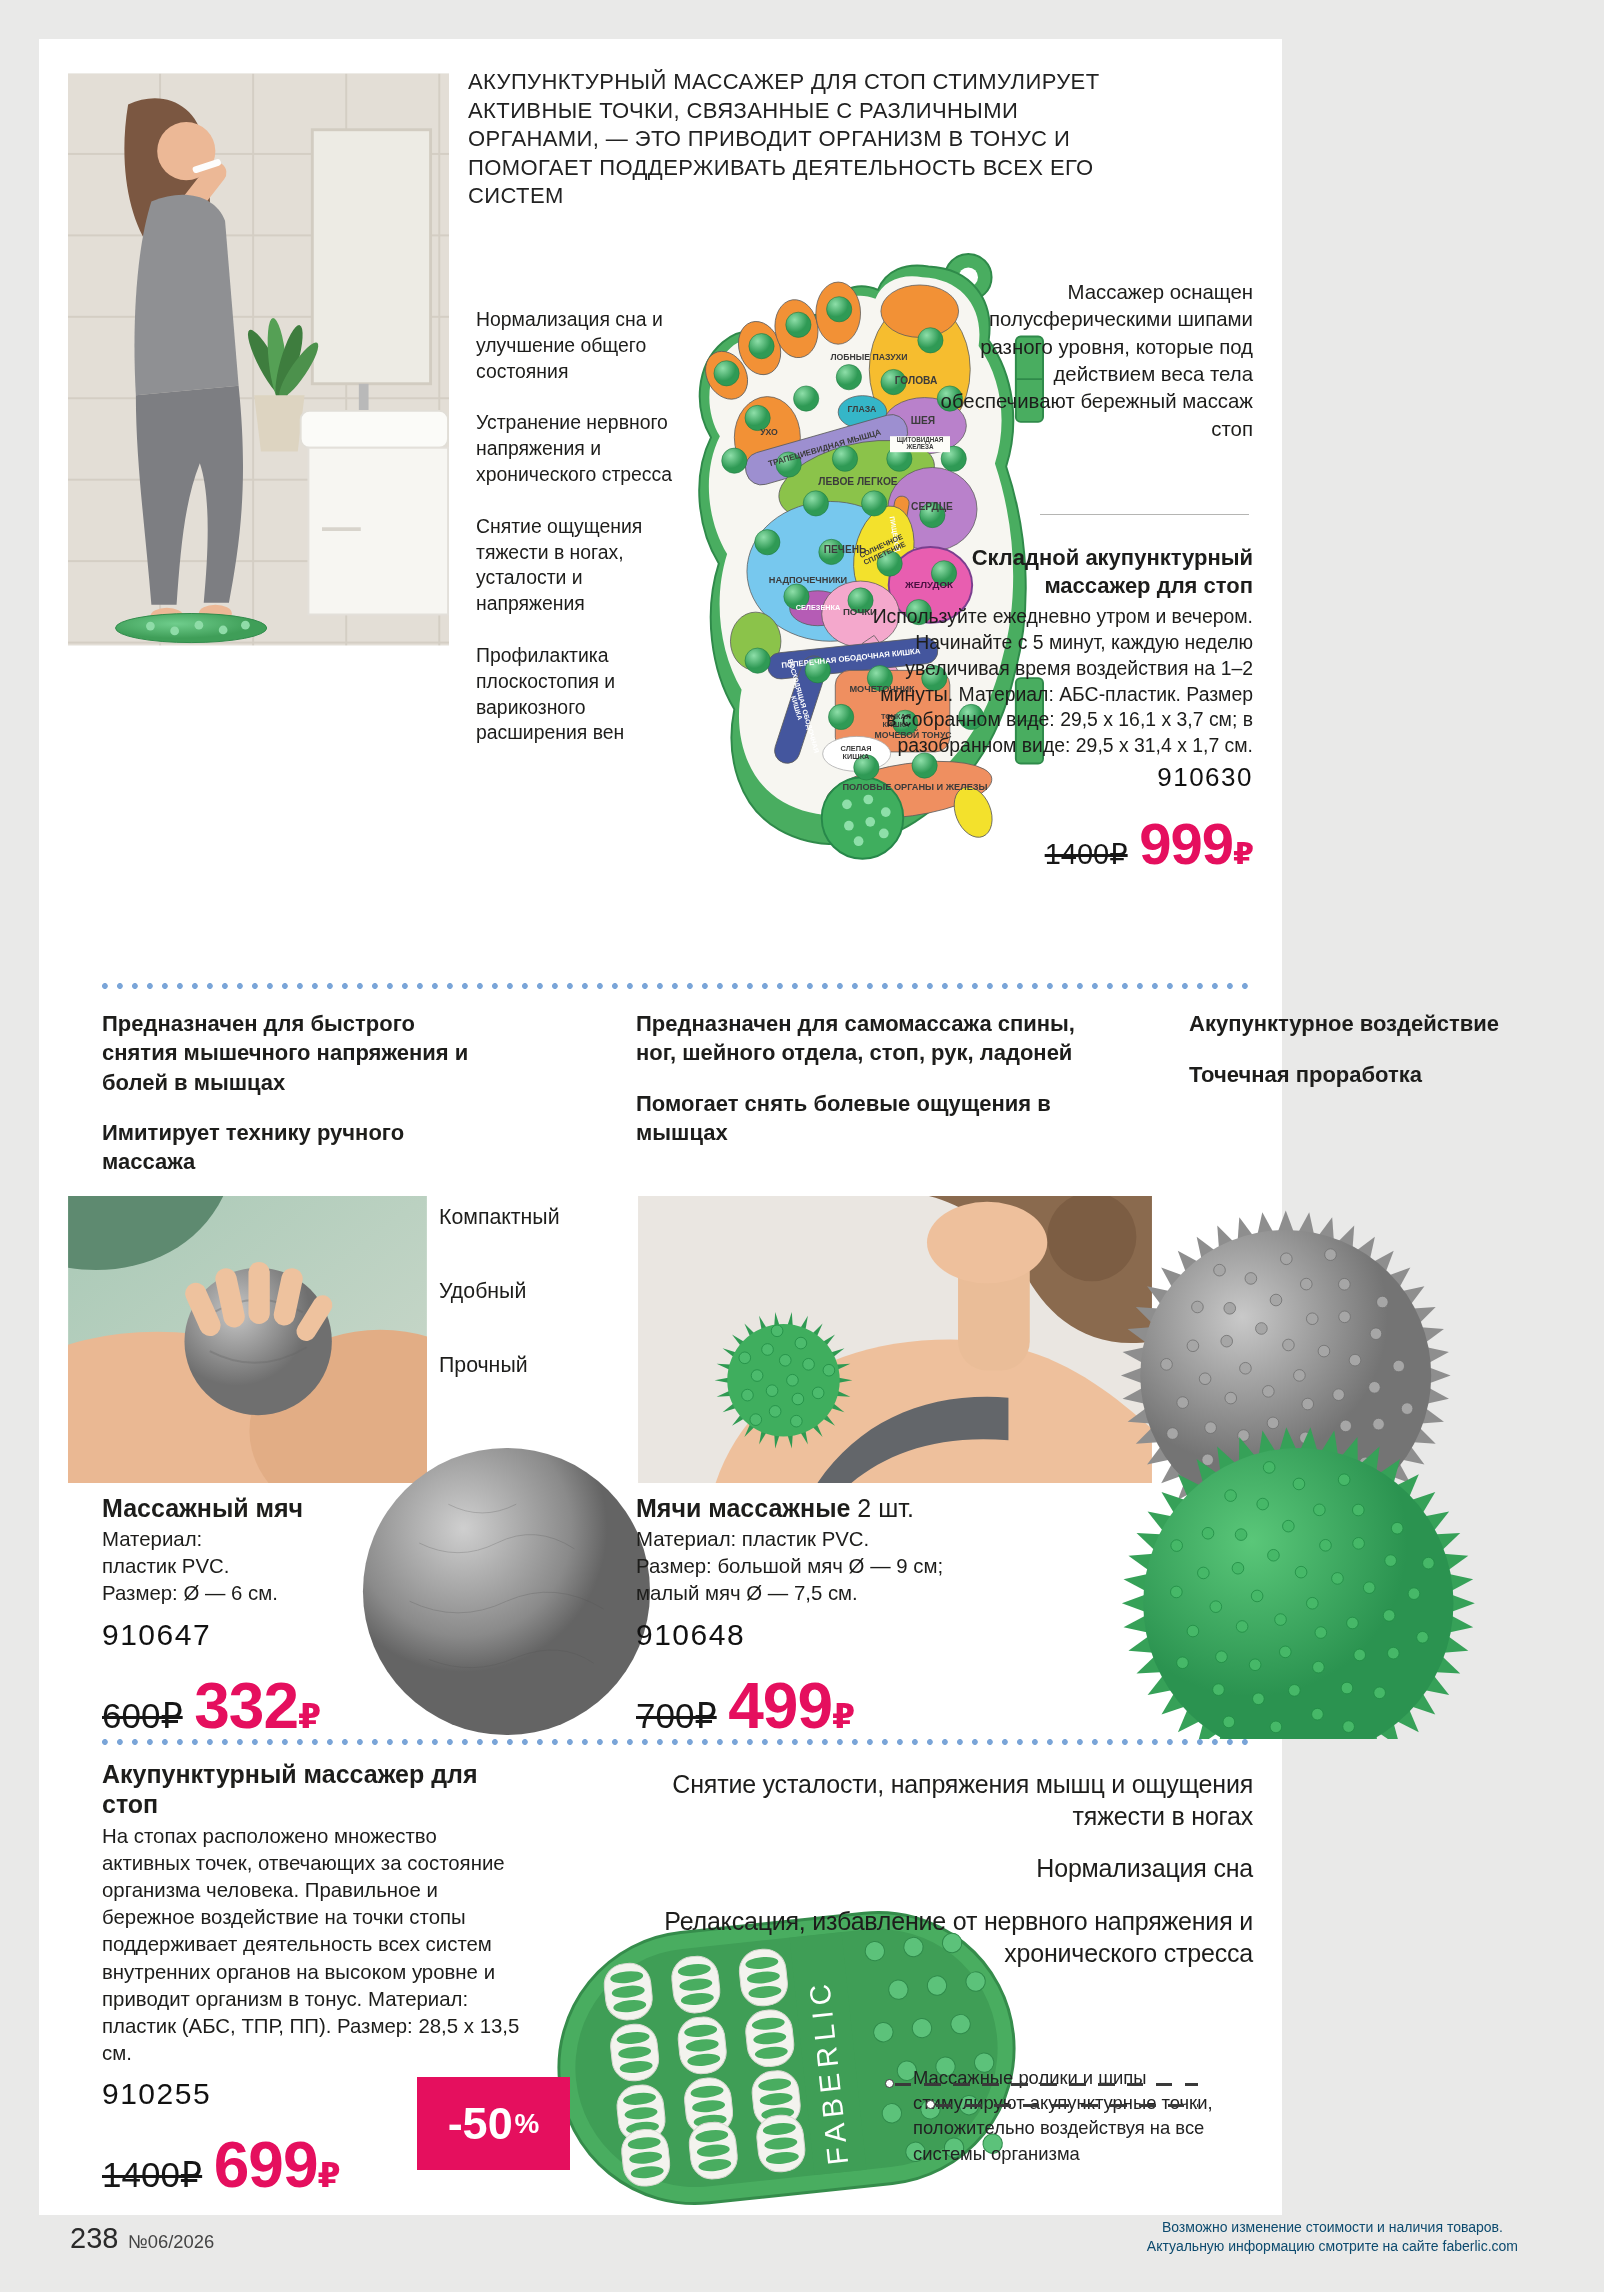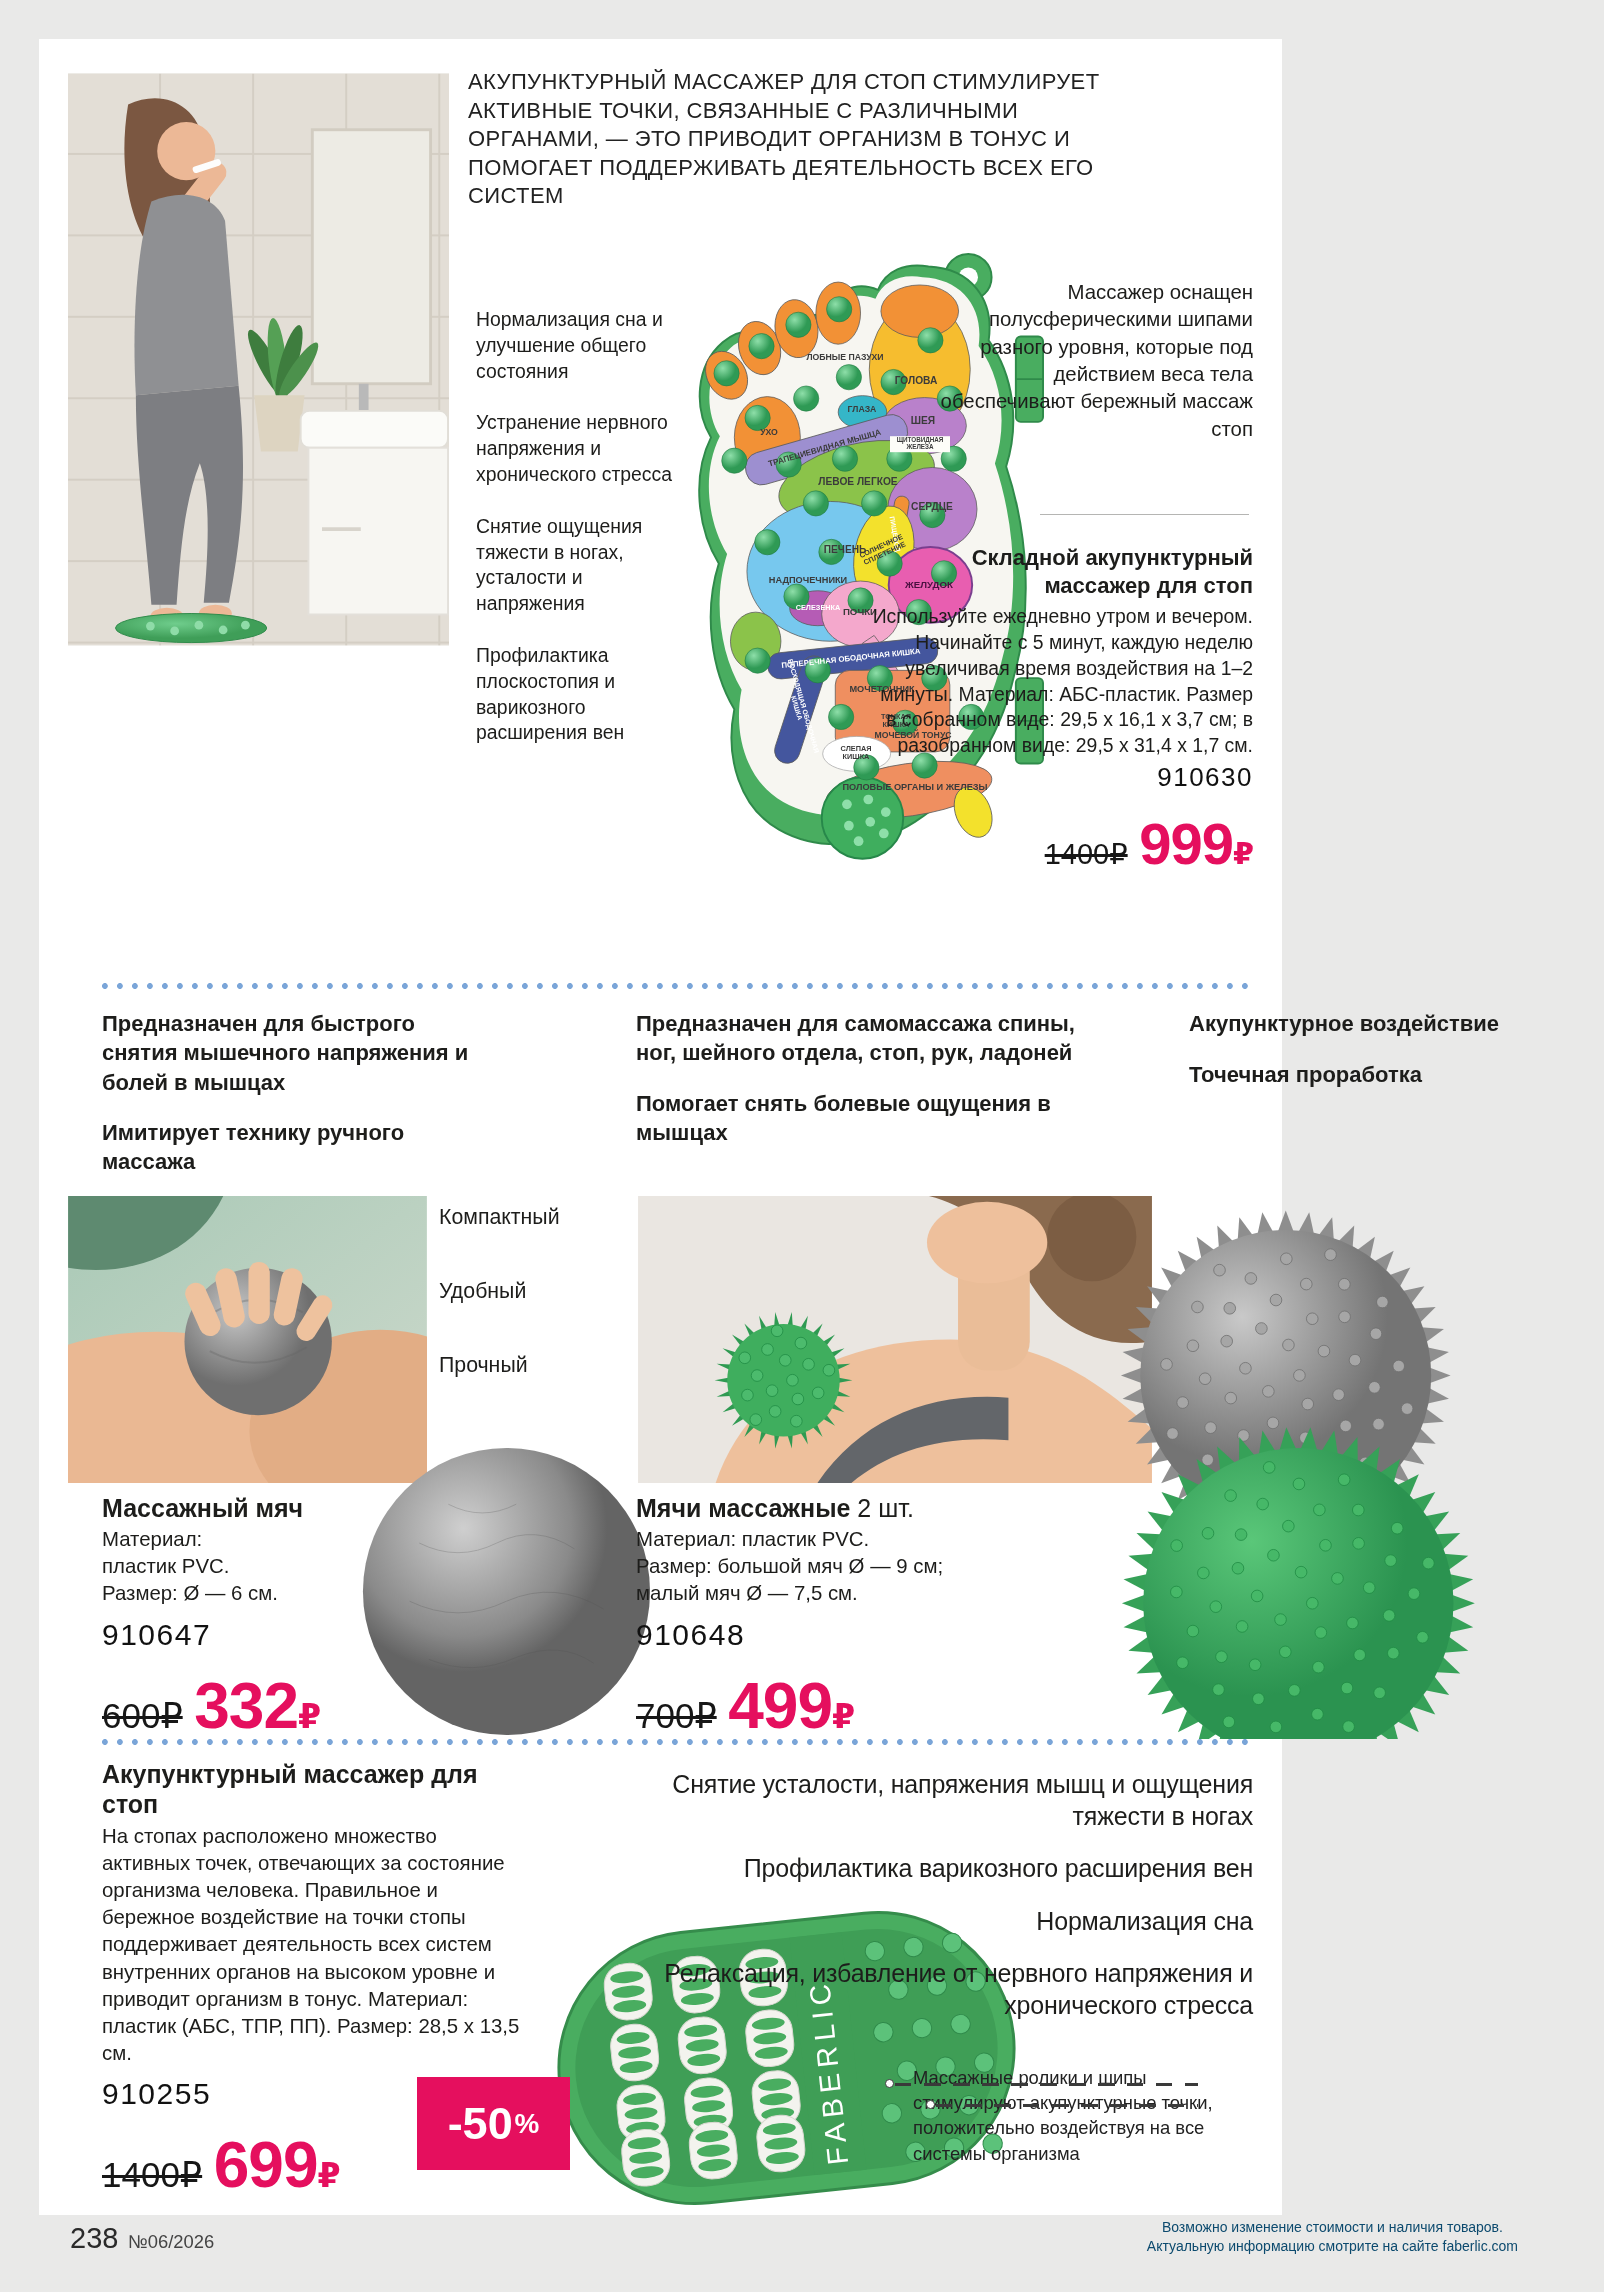--- a/index.html
+++ b/index.html
@@ -226,21 +226,21 @@
             <circle cx="246" cy="440" r="13" fill="url(#bumpG)" stroke="#1f7a40" stroke-width="0.6"></circle>
             <circle cx="302" cy="440" r="13" fill="url(#bumpG)" stroke="#1f7a40" stroke-width="0.6"></circle>
             <circle cx="206" cy="480" r="13" fill="url(#bumpG)" stroke="#1f7a40" stroke-width="0.6"></circle>
             <circle cx="272" cy="486" r="13" fill="url(#bumpG)" stroke="#1f7a40" stroke-width="0.6"></circle>
             <circle cx="232" cy="532" r="13" fill="url(#bumpG)" stroke="#1f7a40" stroke-width="0.6"></circle>
             <circle cx="292" cy="530" r="13" fill="url(#bumpG)" stroke="#1f7a40" stroke-width="0.6"></circle>
             <circle cx="340" cy="480" r="13" fill="url(#bumpG)" stroke="#1f7a40" stroke-width="0.6"></circle>
           </g>
       </svg>
       
-      <div class="fz" style="left:204px;top:107px;width:83px;font-size:8.7px;">ЛОБНЫЕ ПАЗУХИ</div>
+      <div class="fz" style="left:228px;top:107px;width:83px;font-size:8.7px;">ЛОБНЫЕ ПАЗУХИ</div>
       <div class="fz" style="left:275px;top:130px;width:78px;font-size:10.2px;">ГОЛОВА</div>
       <div class="fz" style="left:221px;top:159px;width:58px;font-size:8.7px;">ГЛАЗА</div>
       <div class="fz" style="left:128px;top:182px;width:49px;font-size:8.7px;">УХО</div>
       <div class="fz" style="left:282px;top:170px;width:58px;font-size:10.2px;">ШЕЯ</div>
       <div class="fz" style="left:279px;top:193px;width:60px;font-size:6.3px;background:#fdfdf8;padding:1px 0;">ЩИТОВИДНАЯ ЖЕЛЕЗА</div>
       <div class="fz" style="left:184px;top:198px;width:160px;font-size:8.2px;transform:translate(-50%,-50%) rotate(-16deg);">ТРАПЕЦИЕВИДНАЯ МЫШЦА</div>
       <div class="fz" style="left:217px;top:231px;width:87px;font-size:10.2px;">ЛЕВОЕ ЛЕГКОЕ</div>
       <div class="fz" style="left:291px;top:256px;width:78px;font-size:10.2px;">СЕРДЦЕ</div>
       <div class="fz" style="left:254px;top:283px;width:58px;font-size:6.8px;color:#fff;transform:translate(-50%,-50%) rotate(80deg);">ПИЩЕВОД</div>
       <div class="fz" style="left:204px;top:299px;width:78px;font-size:10.2px;">ПЕЧЕНЬ</div>
@@ -726,21 +726,20 @@
               <circle cx="412" cy="285" r="10" fill="#5cc27a" stroke="#2f8a4a" stroke-width="1"></circle>
               <circle cx="452" cy="285" r="10" fill="#5cc27a" stroke="#2f8a4a" stroke-width="1"></circle>
               <circle cx="492" cy="285" r="10" fill="#5cc27a" stroke="#2f8a4a" stroke-width="1"></circle>
             </g>
         </g>
       </svg>
     </div>
 
     <div class="abs p4-benefits">
       <p>Снятие усталости, напряжения мышц и ощущения тяжести в ногах</p>
-      <p>Профилактика варикозного расширения вен</p>
       <p>Нормализация сна</p>
       <p>Релаксация, избавление от нервного напряжения и хронического стресса</p>
     </div>
 
     <div class="abs annotation">Массажные ролики и шипы стимулируют акупунктурные точки, положительно воздействуя на все системы организма</div>
     <div class="abs lead lead1"></div>
     <div class="abs lead lead2"></div>
   </div>
 
   <div class="abs pagenum">

